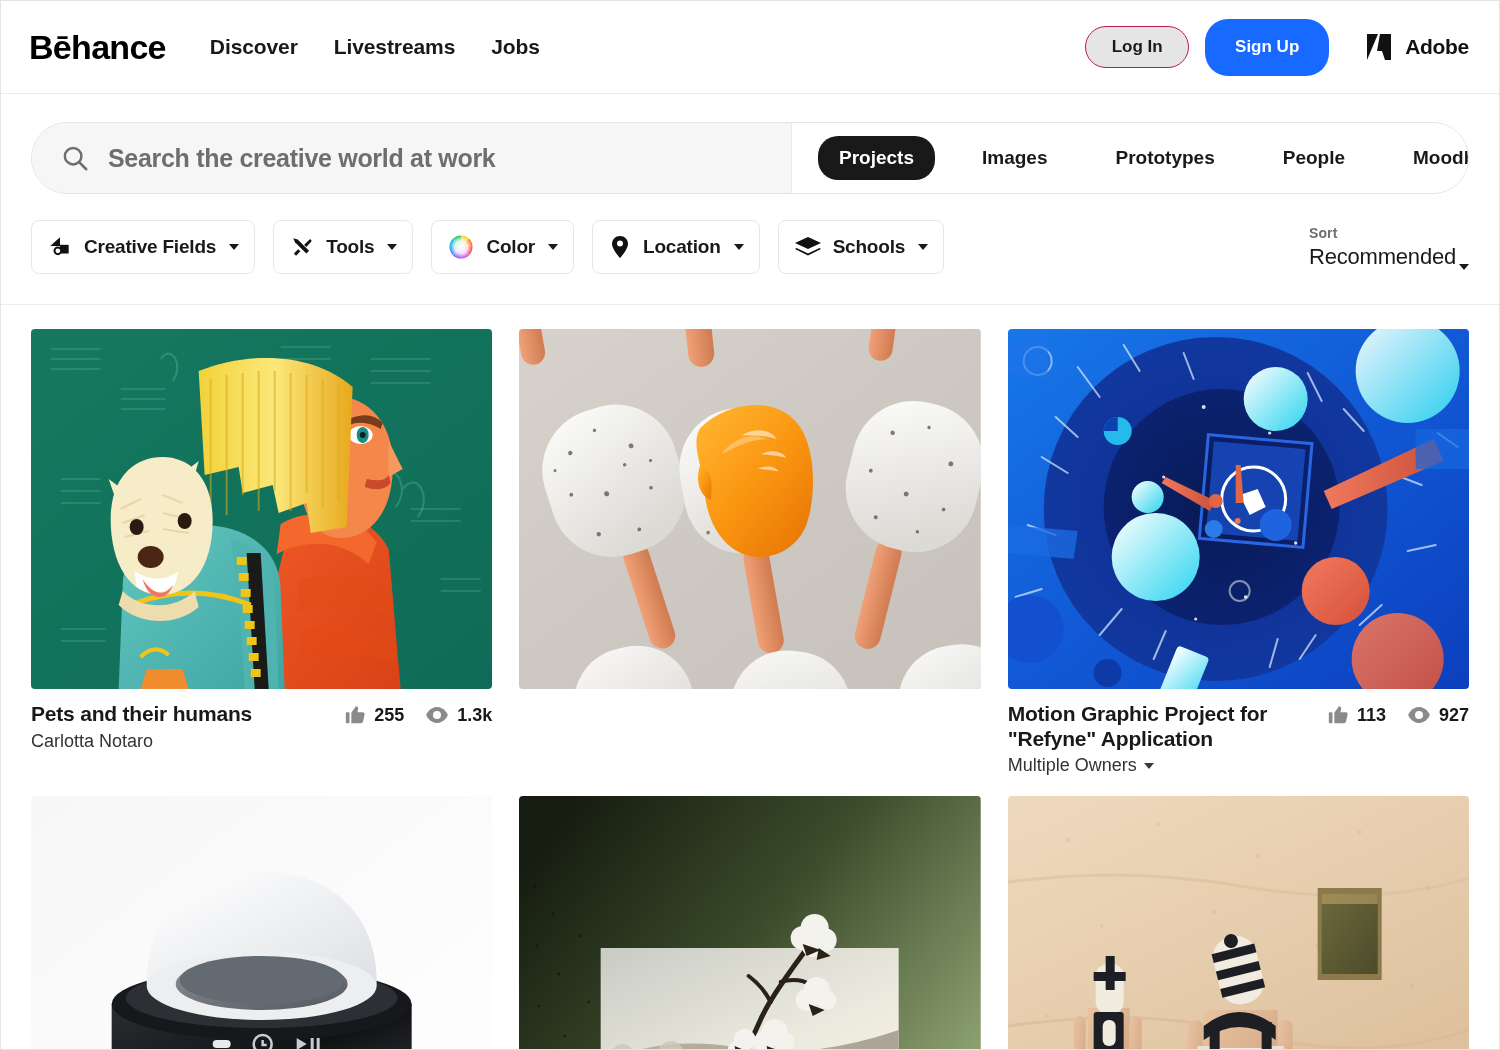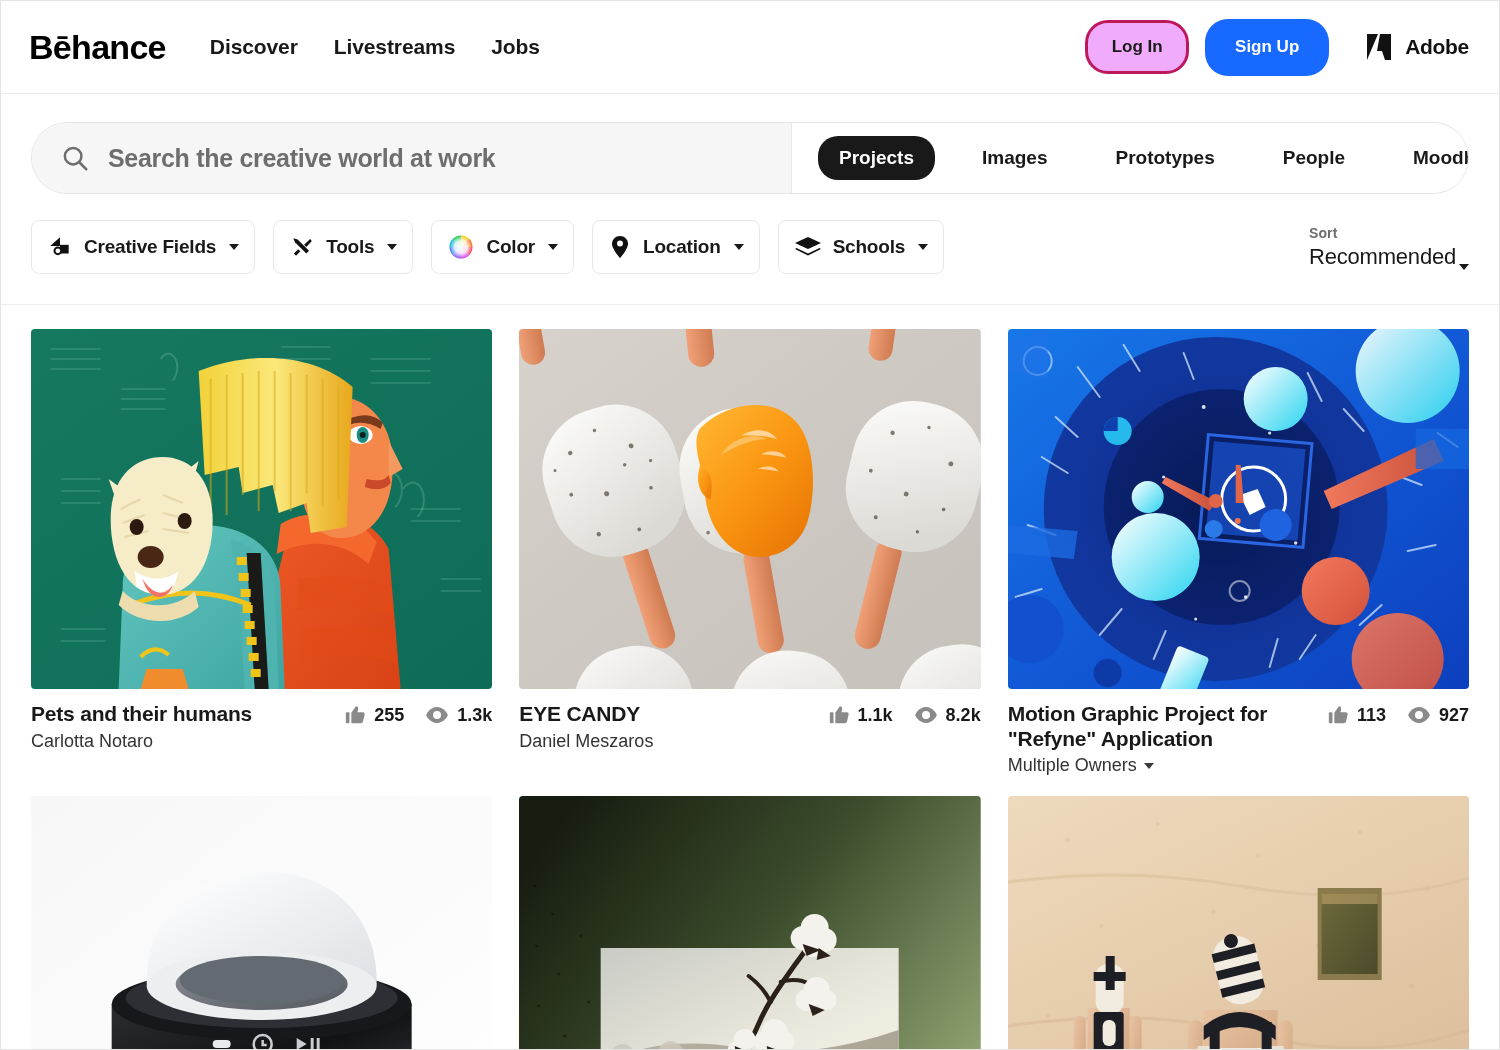--- a/index.html
+++ b/index.html
@@ -45,24 +45,24 @@
     letter-spacing: -0.1px;
     cursor: pointer;
   }
   .header-right {
     margin-left: auto;
     display: flex;
     align-items: center;
     gap: 16px;
   }
   .btn-login {
-    width: 104px; height: 54px;
-    border: 3px solid #be185d;
+    width: 104px; height: 42px;
+    border: 1px solid #be185d;
     border-radius: 23px;
-    background: #f0abfc;
+    background: #e5e5e5;
     font-size: 17px;
     font-weight: 700;
     color: #191919;
     cursor: pointer;
     font-family: inherit;
   }
   .btn-signup {
     width: 124px; height: 57px;
     border: none;
     border-radius: 23px;
@@ -543,44 +543,20 @@
                 <circle cx="404" cy="200" r="1.7"></circle>
             </g>
           </g>
 
           <g opacity="0.95">
             <rect x="52" y="318" width="120" height="120" rx="56" fill="url(#cream)" transform="rotate(-12 112 360)"></rect>
             <rect x="214" y="322" width="120" height="120" rx="56" fill="url(#cream)" transform="rotate(6 274 360)"></rect>
             <rect x="378" y="316" width="120" height="120" rx="56" fill="url(#cream)" transform="rotate(-8 438 360)"></rect>
           </g>
         </svg>
-      </div>
-      <div class="meta">
-        <div class="meta-left">
-          <div class="card-title">EYE CANDY</div>
-          <div class="card-owner">
-            <span>Daniel Meszaros</span>
-          </div>
-        </div>
-        <div class="stats">
-          <span class="stat">
-            <svg width="22" height="22" viewBox="0 0 24 24">
-              <rect x="2" y="9" width="4" height="12" rx="1" fill="#8a8a8a"></rect>
-              <path d="M8 21 V9.5 L13 2.5 c1.8 0 2.8 1.4 2.4 3.2 L14.7 9 H20.6 c1.3 0 2.2 1.2 1.9 2.5 l-1.7 7.3 c-.25 1.1 -1.2 2.2 -2.5 2.2 Z" fill="#8a8a8a"></path>
-            </svg>
-            <span class="stat-num">1.1k</span>
-          </span>
-          <span class="stat">
-            <svg width="24" height="22" viewBox="0 0 24 18">
-              <path d="M12 1 C5 1 1.2 8.2 1.2 9 C1.2 9.8 5 17 12 17 C19 17 22.8 9.8 22.8 9 C22.8 8.2 19 1 12 1 Z" fill="#8a8a8a"></path>
-              <circle cx="12" cy="9" r="4" fill="#fff"></circle>
-            </svg>
-            <span class="stat-num">8.2k</span>
-          </span>
-        </div>
       </div>
     </div>
 
     <div class="card">
       <div class="thumb">
         <svg viewBox="0 0 462 360" preserveAspectRatio="xMidYMid slice">
           <defs>
             <linearGradient id="bgblue" x1="0" y1="0" x2="1" y2="1">
               <stop offset="0" stop-color="#1778e8"></stop>
                 <stop offset="0.5" stop-color="#1159d6"></stop>

